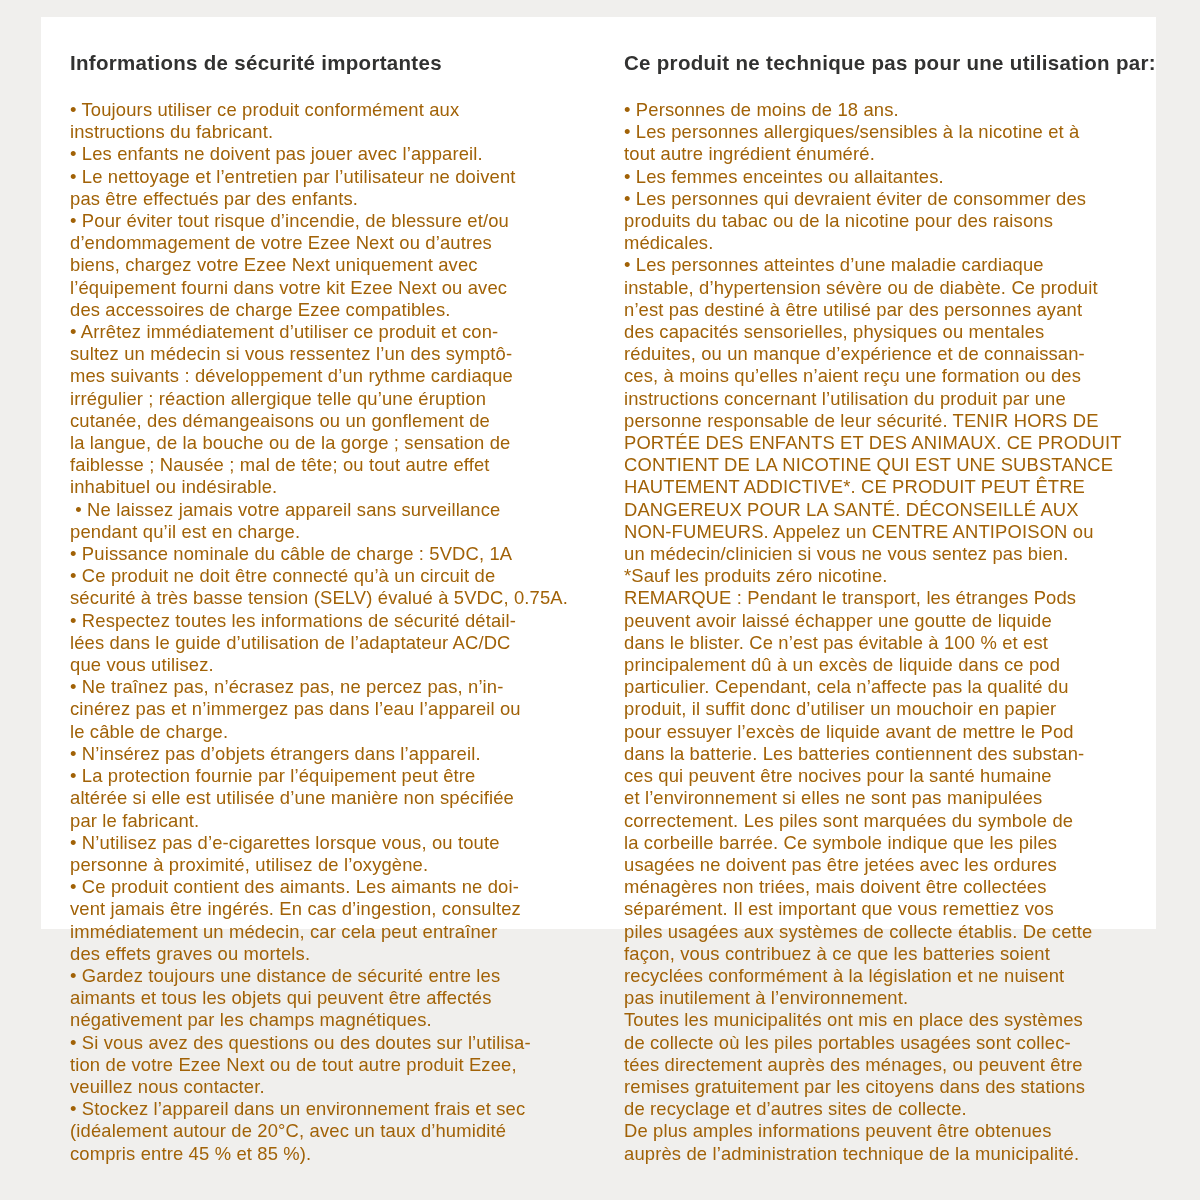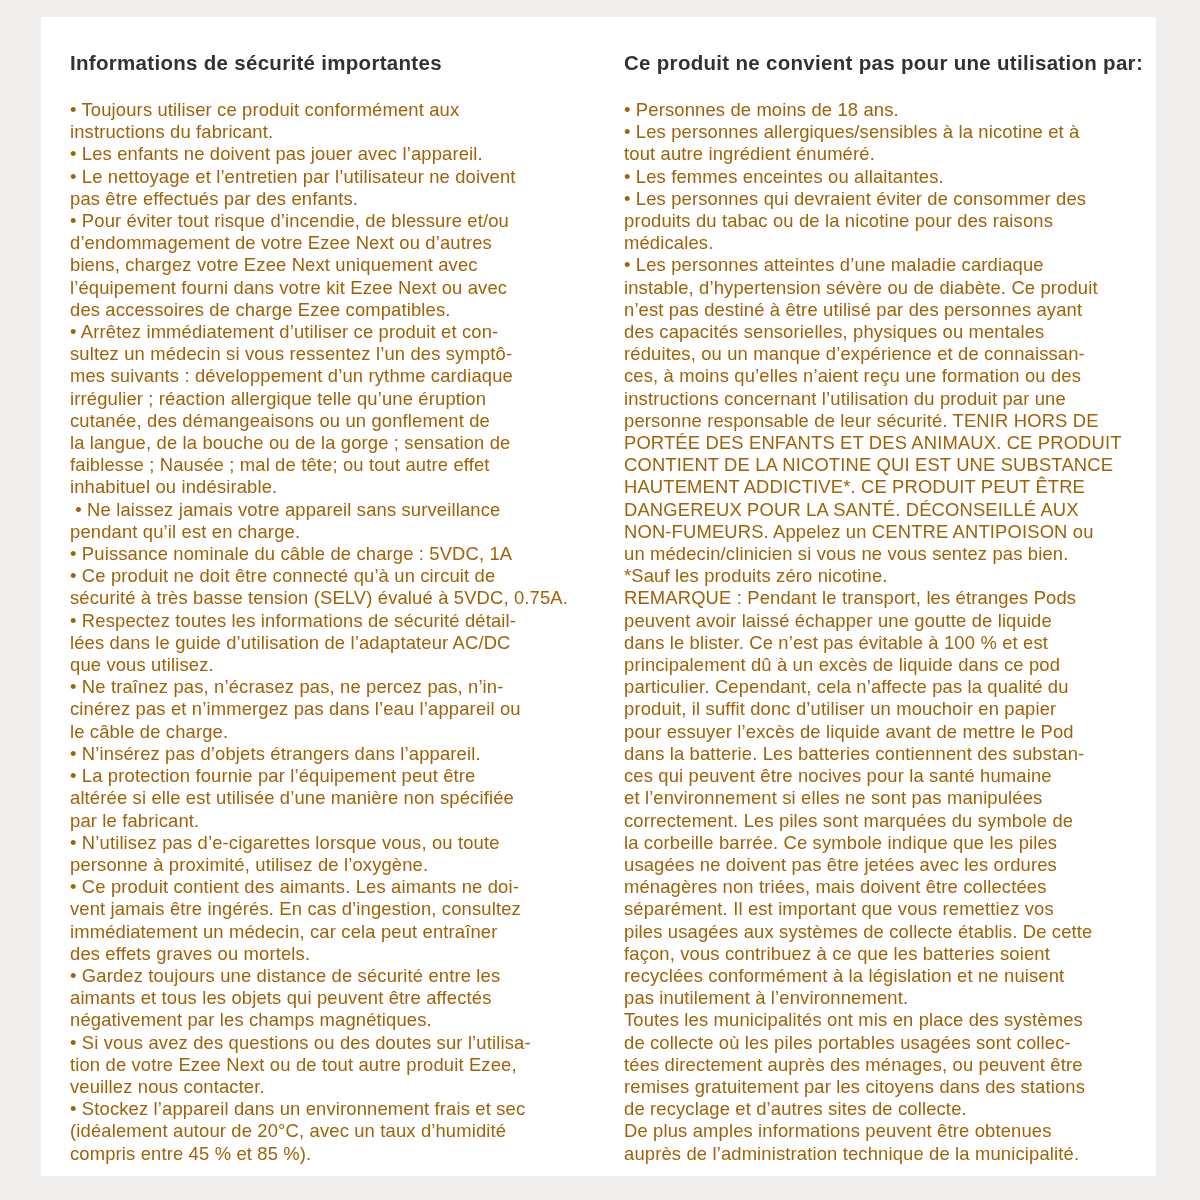--- a/index.html
+++ b/index.html
@@ -15,21 +15,21 @@
     width: 1200px;
     height: 1200px;
     background: #f0efed;
     overflow: hidden;
   }
   .card {
     position: absolute;
     left: 41px;
     top: 17px;
     width: 1115px;
-    height: 1159px;
+    height: 912px;
     background: #ffffff;
     box-sizing: border-box;
     padding: 34px 0 0 29px;
   }
   .columns {
     display: flex;
     gap: 57px;
   }
   .col {
     flex: 0 0 auto;
@@ -105,21 +105,21 @@
 négativement par les champs magnétiques.
 • Si vous avez des questions ou des doutes sur l’utilisa-
 tion de votre Ezee Next ou de tout autre produit Ezee,
 veuillez nous contacter.
 • Stockez l’appareil dans un environnement frais et sec
 (idéalement autour de 20°C, avec un taux d’humidité
 compris entre 45 % et 85 %).</div>
       </div>
 
       <div class="col col-right">
-        <h1 class="col-title">Ce produit ne convient pas pour une utilisation par:</h1>
+        <h1 class="col-title">Ce produit ne technique pas pour une utilisation par:</h1>
         <div class="col-body">• Personnes de moins de 18 ans.
 • Les personnes allergiques/sensibles à la nicotine et à
 tout autre ingrédient énuméré.
 • Les femmes enceintes ou allaitantes.
 • Les personnes qui devraient éviter de consommer des
 produits du tabac ou de la nicotine pour des raisons
 médicales.
 • Les personnes atteintes d’une maladie cardiaque
 instable, d’hypertension sévère ou de diabète. Ce produit
 n’est pas destiné à être utilisé par des personnes ayant

